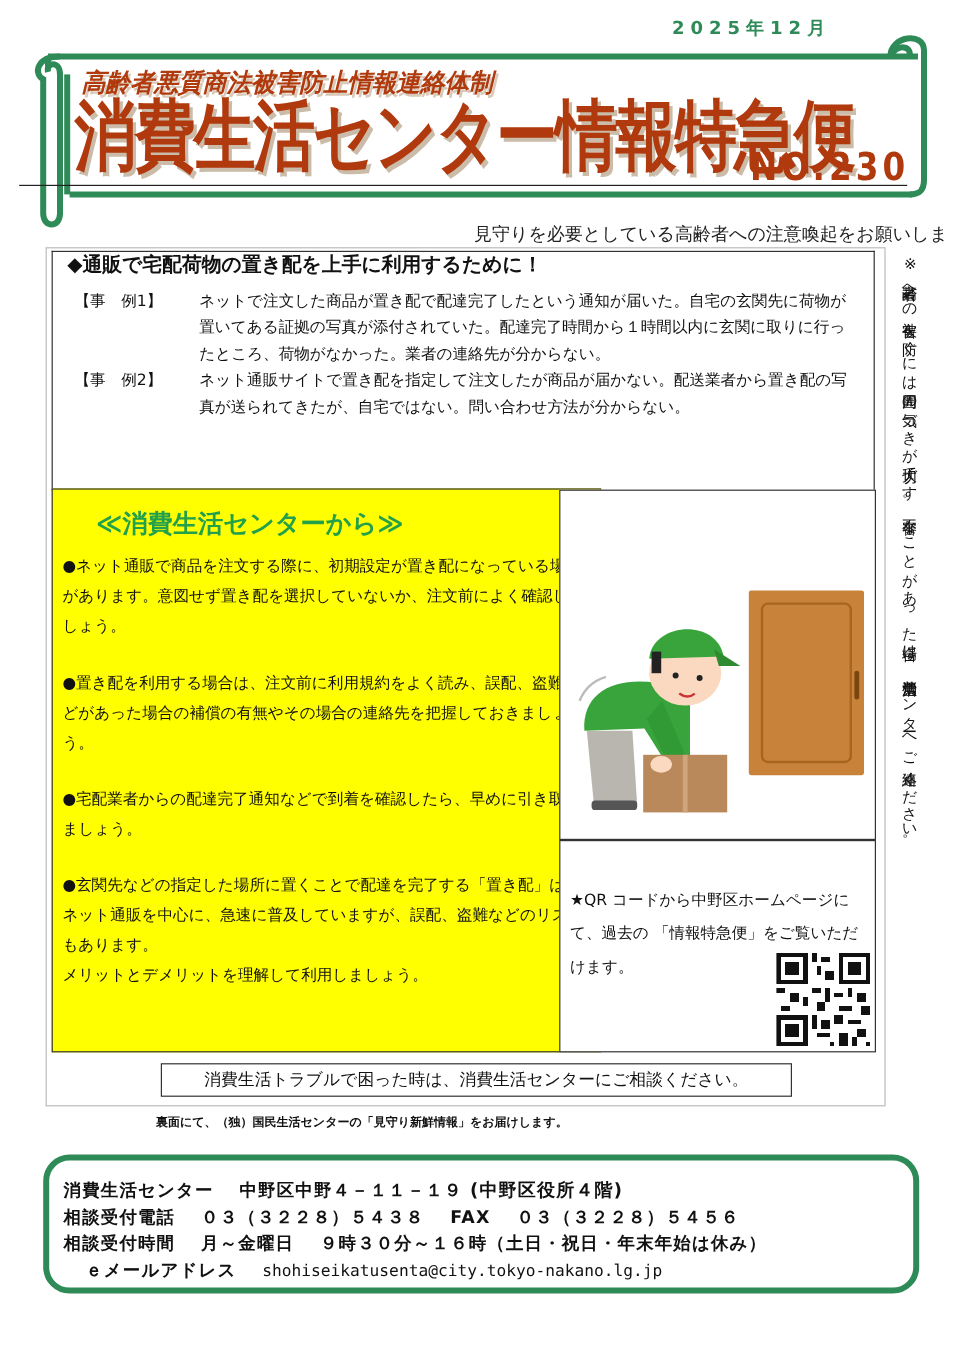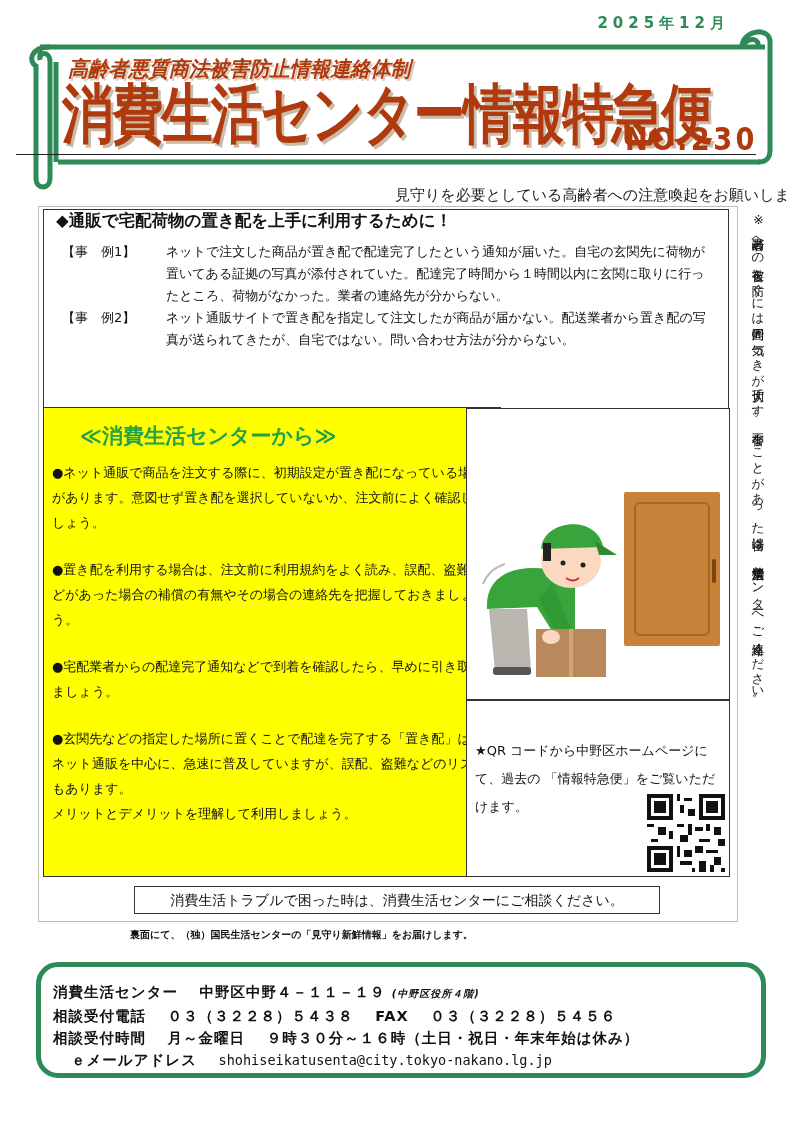--- a/index.html
+++ b/index.html
@@ -1,19 +1,19 @@
 <!DOCTYPE html>
 <html><head>
 <meta charset="utf-8">
 <style>
   * { box-sizing: border-box; margin: 0; padding: 0; }
   html, body { width: 794px; height: 1123px; background: #ffffff; overflow: hidden; }
   body { position: relative; font-family: "DejaVu Sans", "Liberation Sans", sans-serif; color: #111; }
 
-  .date { position: absolute; top: 14px; left: 560px; width: 170px; text-align: right;
+  .date { position: absolute; top: 14px; left: 560px; width: 170px; 
           font-size: 15px; font-weight: bold; color: #2e8b57; letter-spacing: 5px; }
 
   .scroll-svg { position: absolute; left: 0; top: 0; }
 
   .subtitle { position: absolute; left: 68px; top: 55px; font-size: 21px; font-weight: bold;
               color: #b03a0e; font-style: italic; letter-spacing: 0px;
               text-shadow: 2px 2px 0 #d8c9b8; transform: scaleX(0.96); transform-origin: left; }
   .main-title { position: absolute; left: 62px; top: 82px; font-size: 56px; font-weight: bold;
                 color: #b03a0e; line-height: 1; letter-spacing: -2px;
                 text-shadow: 3px 3px 0 #cbbba9; transform: scaleX(0.92) scaleY(1.15); transform-origin: left top; }
@@ -49,21 +49,21 @@
                font-size: 12.5px; line-height: 20px; color: #111; letter-spacing: 0.5px; }
 
   .consult { position: absolute; left: 134px; top: 886px; width: 526px; height: 28px; border: 1px solid #333;
              font-size: 14px; text-align: center; line-height: 26px; color: #111; }
 
   .back-note { position: absolute; left: 130px; top: 928px; font-size: 10px; font-weight: bold; color: #111; }
 
   .contact-box { position: absolute; left: 36px; top: 962px; width: 730px; height: 116px;
                  border: 5px solid #2e8b57; border-radius: 22px; padding: 14px 12px; }
   .contact-line { font-size: 14.5px; font-weight: bold; line-height: 22px; color: #111; white-space: nowrap; letter-spacing: 1px; }
-  .contact-line .small { font-size: 10px; font-weight: bold; font-style: italic; }
+  .contact-line .small { font-size: 15px; font-weight: bold; }
   .contact-line.indent { padding-left: 18px; }
   .mono { font-family: "DejaVu Sans Mono", "Liberation Mono", monospace; font-weight: normal; letter-spacing: 0; font-size: 13.5px; }
 </style>
 </head>
 <body>
 
 <div class="date">2025年12月</div>
 
 <svg class="scroll-svg" width="794" height="200" viewBox="0 0 794 200">
   <g fill="none" stroke="#2e8b57" stroke-width="5">

